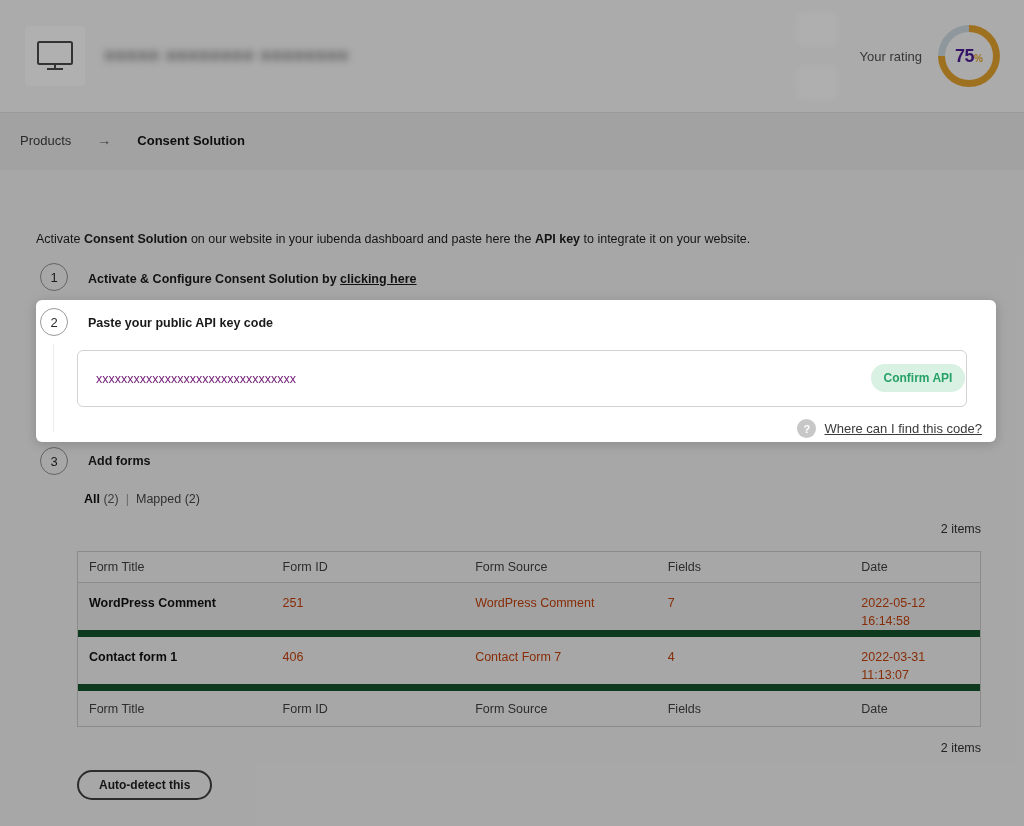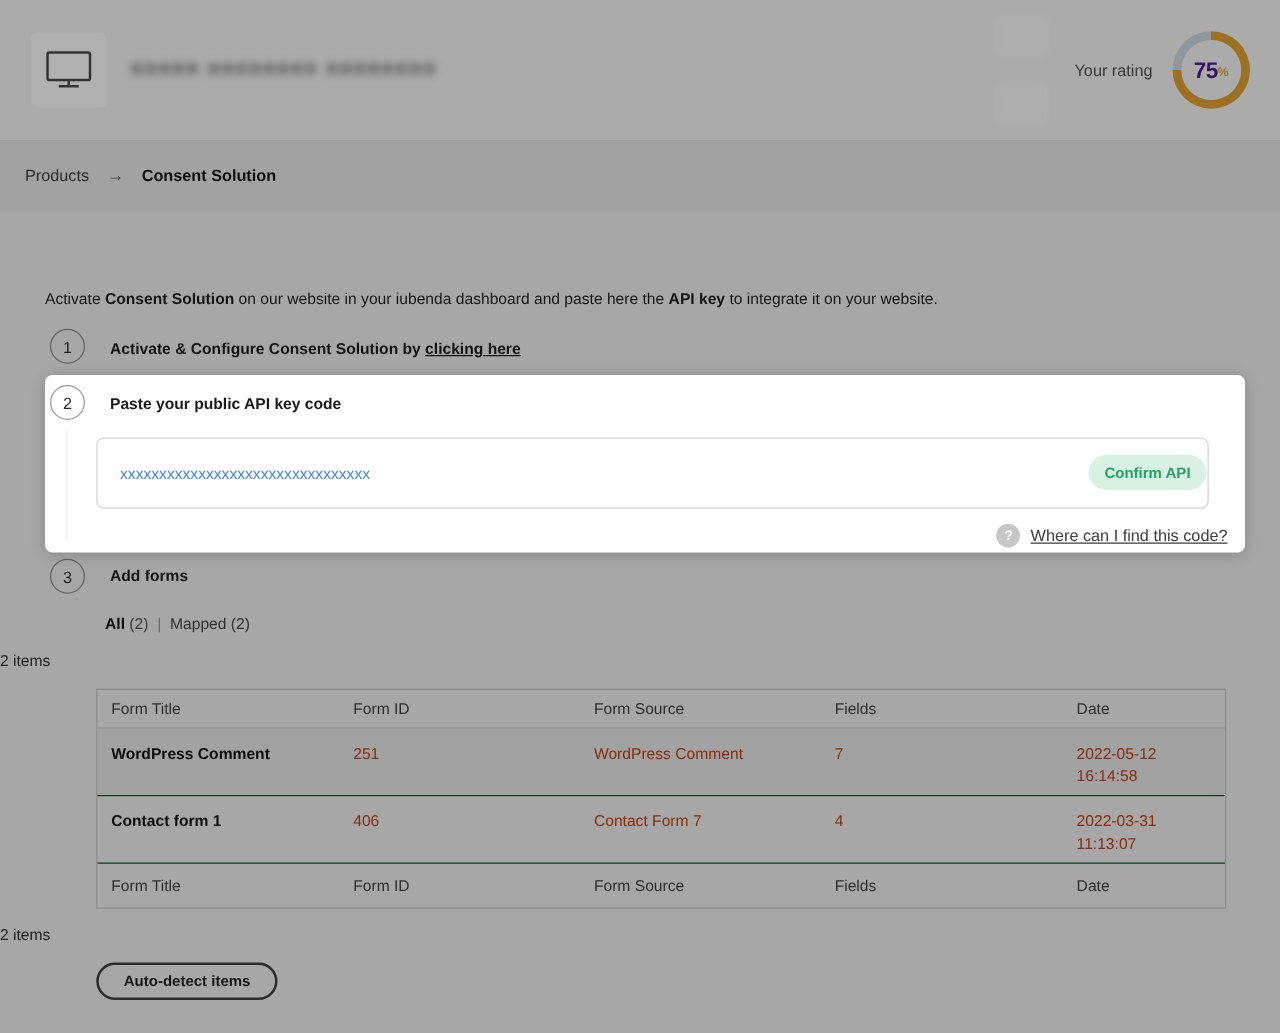--- a/index.html
+++ b/index.html
@@ -17,59 +17,59 @@
   .ghost-rect { position: absolute; width: 42px; height: 34px; background: rgba(255,255,255,0.55); border-radius: 6px; filter: blur(2px); }
   .ghost-rect.g1 { left: 796px; top: 12px; }
   .ghost-rect.g2 { left: 796px; top: 66px; }
   .your-rating { position: absolute; left: 0; top: 49px; width: 922px; text-align: right; font-size: 13px; color: #4f4f4f; }
   .ring { position: absolute; left: 938px; top: 25px; width: 62px; height: 62px; border-radius: 50%; background: #ccd9de; }
   .ring-inner { position: absolute; left: 7px; top: 7px; width: 48px; height: 48px; border-radius: 50%; background: #f5f5f5; display: flex; align-items: center; justify-content: center; }
   .pct { font-size: 18px; font-weight: bold; color: #4c1d95; letter-spacing: -0.5px; }
   .pct-sign { font-size: 10px; font-weight: bold; color: #e3a32e; margin-top: 4px; }
   
   .breadcrumb-band { position: absolute; left: 0; top: 112px; width: 1024px; height: 58px; background: #e9e9e9; border-top: 1px solid rgba(0,0,0,0.04); }
-  .breadcrumb { position: absolute; left: 20px; top: 19px; font-size: 13px; display: flex; align-items: center; gap: 14px; }
+  .breadcrumb { position: absolute; left: 20px; top: 19px; font-size: 13px; display: flex; align-items: center; gap: 26px; }
   .bc-link { color: #3c3c3c; cursor: pointer; }
   .bc-arrow { color: #555; font-size: 14px; }
   .bc-current { color: #141414; font-weight: bold; }
   
   .intro { position: absolute; left: 36px; top: 232px; font-size: 12.5px; color: #1d1d1d; }
   .intro b { font-weight: bold; }
   .step-circle { position: absolute; width: 28px; height: 28px; border: 1px solid #8f8f8f; border-radius: 50%; background: transparent; display: flex; align-items: center; justify-content: center; font-size: 13px; color: #2a2a2a; }
   .step1-circle { left: 40px; top: 263px; }
   .step3-circle { left: 40px; top: 447px; }
   .step-label { position: absolute; font-size: 12.5px; font-weight: bold; color: #1a1a1a; }
   .step1-label { left: 88px; top: 272px; }
   .step3-label { left: 88px; top: 454px; }
   .link { text-decoration: underline; cursor: pointer; color: #1a1a1a; }
   
   .card { position: absolute; left: 36px; top: 300px; width: 960px; height: 142px; background: #ffffff; border-radius: 6px; z-index: 60; box-shadow: 0 2px 12px rgba(0,0,0,0.18); }
   .card .step-circle { left: 4px; top: 8px; border-color: #9a9a9a; }
   .card .step-label { left: 52px; top: 16px; }
   .vline { position: absolute; left: 17px; top: 44px; width: 1px; height: 88px; background: #ececec; }
   .apikey-wrap { position: absolute; left: 41px; top: 50px; width: 890px; height: 57px; }
-  .apikey-input { width: 890px; height: 57px; border: 1px solid #d2d2d2; border-radius: 6px; background: #fff; padding: 0 120px 0 18px; font-family: "Liberation Sans", sans-serif; font-size: 12.5px; color: #3b82f6; outline: none; }
+  .apikey-input { width: 890px; height: 57px; border: 1px solid #d2d2d2; border-radius: 6px; background: #fff; padding: 0 120px 0 18px; font-family: "Liberation Sans", sans-serif; font-size: 12.5px; color: #701a75; outline: none; }
   .confirm-btn { position: absolute; left: 794px; top: 14px; width: 94px; height: 28px; border: none; border-radius: 14px; background: #d9f1e3; color: #27a167; font-family: "Liberation Sans", sans-serif; font-size: 12px; font-weight: bold; cursor: pointer; }
   .help-row { position: absolute; right: 14px; top: 119px; display: flex; align-items: center; gap: 8px; cursor: pointer; }
   .help-icon { width: 19px; height: 19px; border-radius: 50%; background: #c7c7c7; color: #ffffff; font-size: 11px; font-weight: bold; display: flex; align-items: center; justify-content: center; }
   .help-text { font-size: 13px; color: #3b3b3b; text-decoration: underline; }
   
   .filters { position: absolute; left: 84px; top: 492px; font-size: 12.5px; color: #555; }
   .filters .f-all { font-weight: bold; color: #111; cursor: pointer; }
   .filters .f-count { color: #555; }
   .filters .f-sep { color: #999; margin: 0 7px; }
   .filters .f-mapped { color: #444; cursor: pointer; }
-  .items-count { position: absolute; left: 0; width: 981px; text-align: left; font-size: 12.5px; color: #303030; }
+  .items-count { position: absolute; left: 0; width: 981px; text-align: right; font-size: 12.5px; color: #303030; }
   .items-top { top: 522px; }
   .items-bottom { top: 741px; }
   
   .table { position: absolute; left: 77px; top: 551px; width: 904px; border: 1px solid #c7c7c7; font-size: 12.5px; }
   .trow { display: flex; width: 100%; }
   .trow.thead { height: 31px; align-items: center; border-bottom: 1px solid #c7c7c7; color: #3f3f3f; }
-  .trow.tdata { height: 54px; border-bottom: 1px solid #14532d; }
+  .trow.tdata { height: 54px; border-bottom: 7px solid #14532d; }
   .trow.striped { background: #e9e9e9; }
   .trow.tfoot { height: 35px; align-items: center; color: #3f3f3f; }
   .tcell { padding-left: 11px; overflow: hidden; }
   .c0 { width: 194px; } .c1 { width: 193px; } .c2 { width: 193px; } .c3 { width: 194px; } .c4 { width: 130px; }
   .tdata .tcell { padding-top: 11px; color: #c2410c; line-height: 1.45; }
   .tdata .cell-title { font-weight: bold; color: #111; }
   
   .autodetect { position: absolute; left: 77px; top: 770px; height: 30px; padding: 0 20px; border: 2px solid #3f3f3f; border-radius: 15px; background: transparent; font-family: "Liberation Sans", sans-serif; font-size: 12px; font-weight: bold; color: #1d1d1d; cursor: pointer; }
   
   .overlay { position: absolute; left: 0; top: 0; width: 1024px; height: 826px; background: rgba(0,0,0,0.30); z-index: 40; pointer-events: none; }
@@ -173,17 +173,17 @@
       <div class="tcell c0">Form Title</div>
       <div class="tcell c1">Form ID</div>
       <div class="tcell c2">Form Source</div>
       <div class="tcell c3">Fields</div>
       <div class="tcell c4">Date</div>
     </div>
   </div>
 
   <div class="items-count items-bottom">2 items</div>
 
-  <button class="autodetect">Auto-detect items</button>
+  <button class="autodetect">Auto-detect this</button>
 
   <div class="overlay"></div>
 
 </div>
 
 </body></html>

